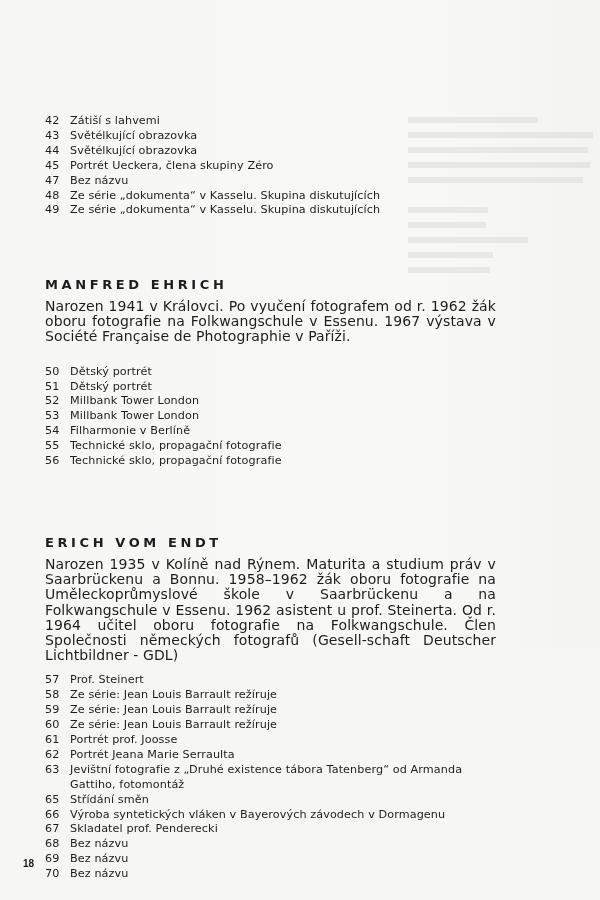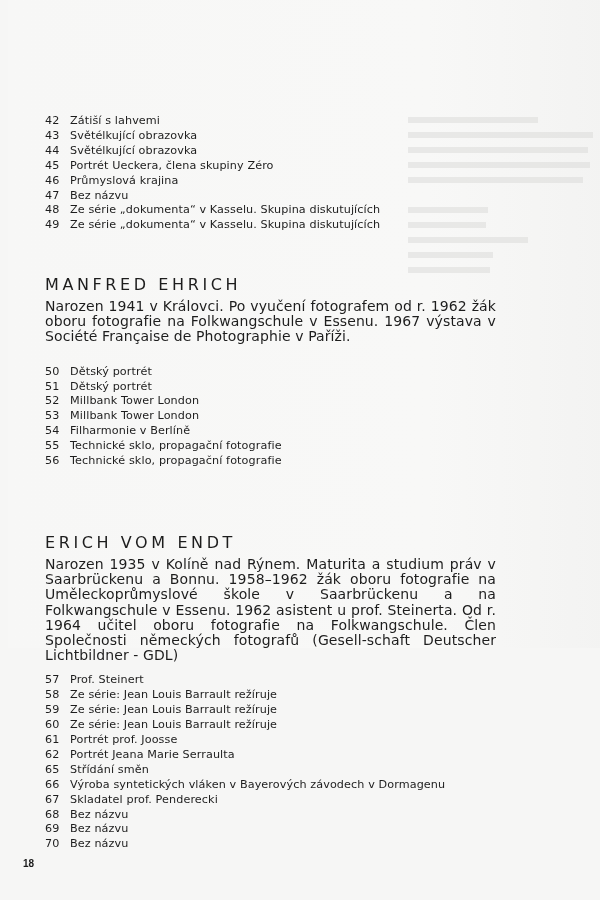--- a/index.html
+++ b/index.html
@@ -55,25 +55,25 @@
       height: auto;
     }
     .list .num {
       width: 25px;
       flex: 0 0 25px;
     }
     .list .title {
       flex: 1;
     }
     .heading {
-      font-size: 16px;
+      font-size: 13px;
       letter-spacing: 3.6px;
       line-height: 16px;
       margin: 0 0 6px 0;
-      font-weight: normal;
+      font-weight: bold;
     }
     .bio {
       margin: 0 0 8px 0;
       line-height: 15.2px;
       text-align: justify;
       font-size: 14px;
     }
     .page-number {
       position: absolute;
       left: 15px;
@@ -115,24 +115,20 @@
         </li>
       <li>
           <span class="num">44</span>
           <span class="title">Světélkující obrazovka</span>
         </li>
       <li>
           <span class="num">45</span>
           <span class="title">Portrét Ueckera, člena skupiny Zéro</span>
         </li>
       <li>
-          <span class="num">46</span>
-          <span class="title">Průmyslová krajina</span>
-        </li>
-      <li>
           <span class="num">47</span>
           <span class="title">Bez názvu</span>
         </li>
       <li>
           <span class="num">48</span>
           <span class="title">Ze série „dokumenta“ v Kasselu. Skupina diskutujících</span>
         </li>
       <li>
           <span class="num">49</span>
           <span class="title">Ze série „dokumenta“ v Kasselu. Skupina diskutujících</span>
@@ -197,20 +193,24 @@
         </li>
       <li>
           <span class="num">61</span>
           <span class="title">Portrét prof. Joosse</span>
         </li>
       <li>
           <span class="num">62</span>
           <span class="title">Portrét Jeana Marie Serraulta</span>
         </li>
       <li>
+          <span class="num">63</span>
+          <span class="title">Jevištní fotografie z „Druhé existence tábora Tatenberg“ od Armanda Gattiho, fotomontáž</span>
+        </li>
+      <li>
           <span class="num">65</span>
           <span class="title">Střídání směn</span>
         </li>
       <li>
           <span class="num">66</span>
           <span class="title">Výroba syntetických vláken v Bayerových závodech v Dormagenu</span>
         </li>
       <li>
           <span class="num">67</span>
           <span class="title">Skladatel prof. Penderecki</span>

